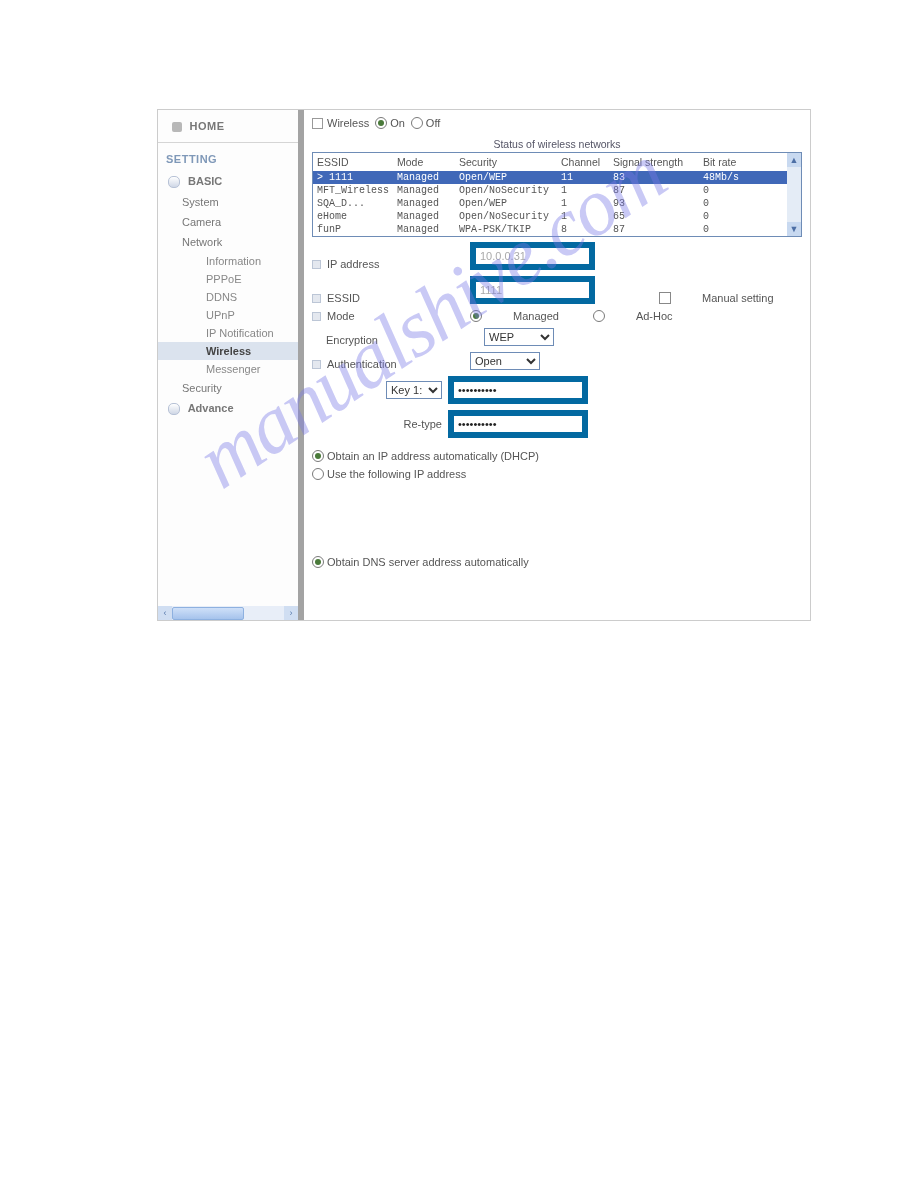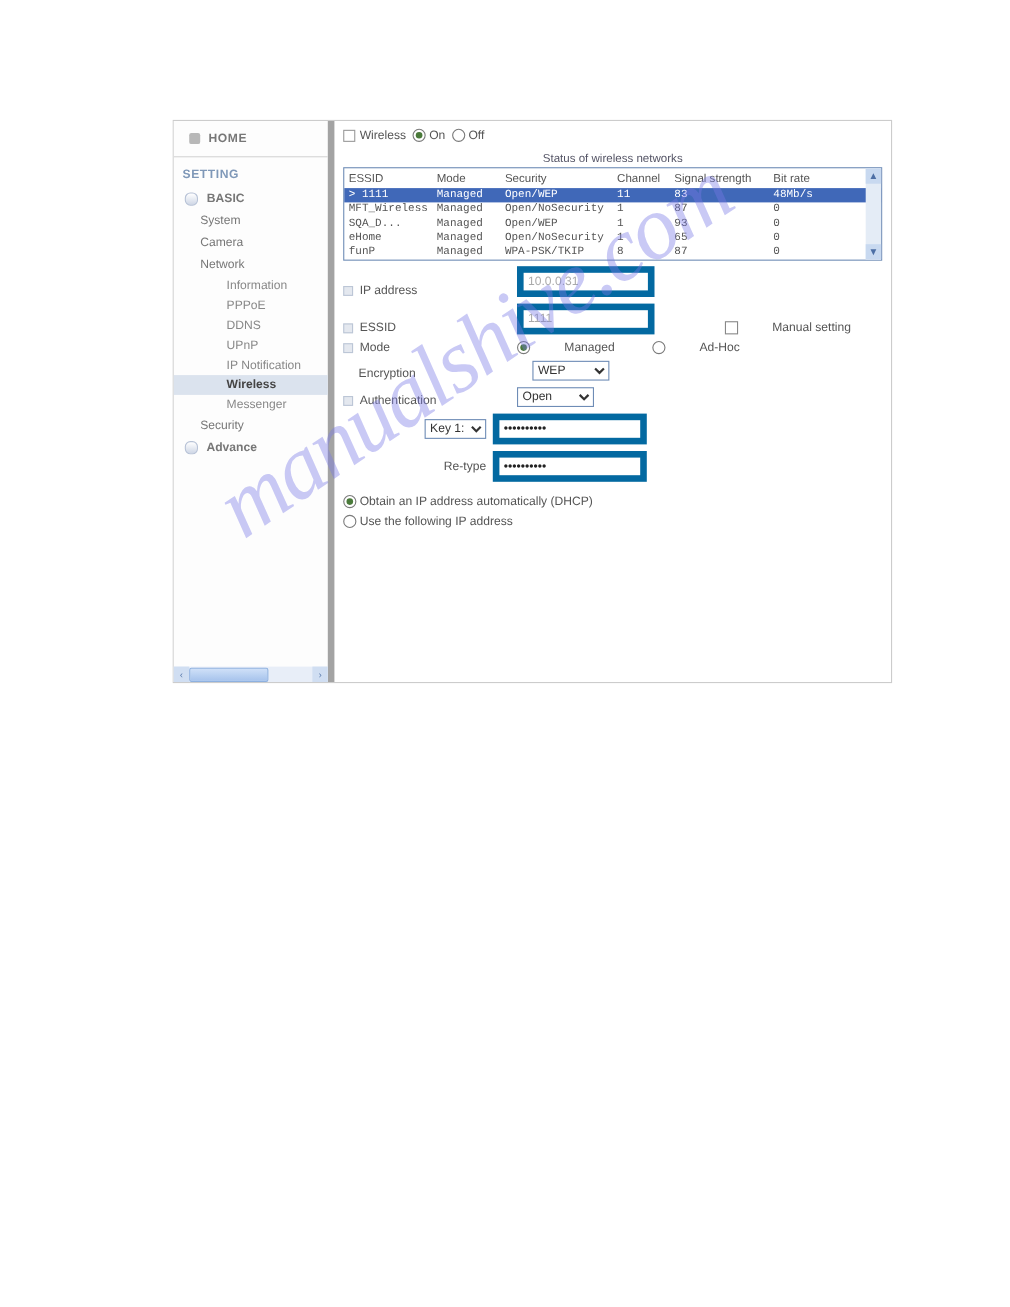--- a/index.html
+++ b/index.html
@@ -477,20 +477,24 @@
       <div class="ip-opts">
         <div class="row">
           <span class="radio on" style="margin-left:0"></span>
           <span>Obtain an IP address automatically (DHCP)</span>
         </div>
         <div class="row">
           <span class="radio" style="margin-left:0"></span>
           <span>Use the following IP address</span>
         </div>
         <div style="height:70px"></div>
+        <div class="row">
+          <span class="radio on" style="margin-left:0"></span>
+          <span>Obtain DNS server address automatically</span>
+        </div>
       </div>
 
     </div>
 
   </div>
 </div>
 
 <div class="watermark">manualshive.com</div>
 
 </body></html>

